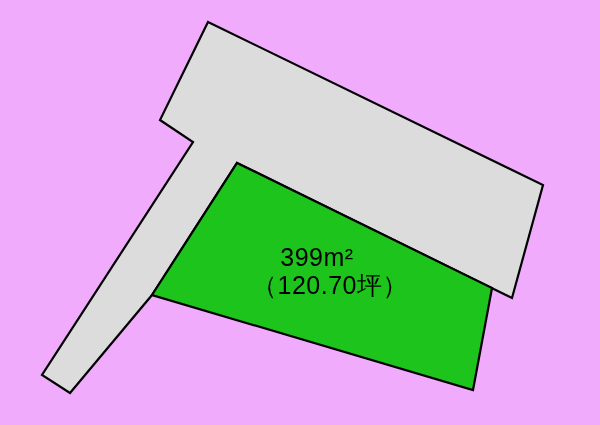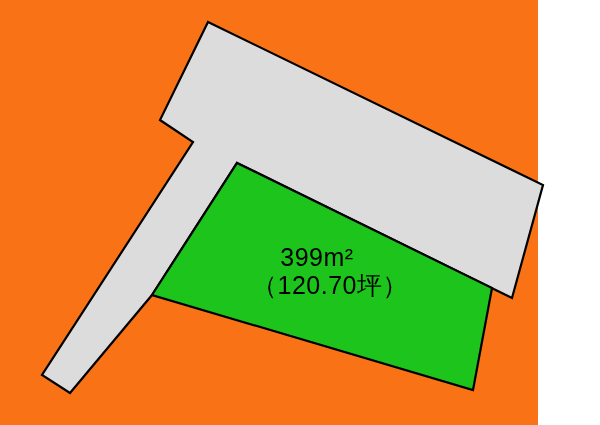--- a/index.html
+++ b/index.html
@@ -6,23 +6,23 @@
     margin: 0;
     padding: 0;
     background: #ffffff;
     width: 600px;
     height: 425px;
     overflow: hidden;
     font-family: "Liberation Sans", "DejaVu Sans", sans-serif;
   }
   .canvas-wrap {
     position: relative;
-    width: 538px;
+    width: 600px;
     height: 425px;
-    background: #f97316;
+    background: #f0abfc;
     text-decoration: underline;
   }
   svg.lot-svg {
     display: block;
     width: 600px;
     height: 425px;
   }
   polygon.shape {
     stroke-linejoin: miter;
     stroke-width: 2.2px;

